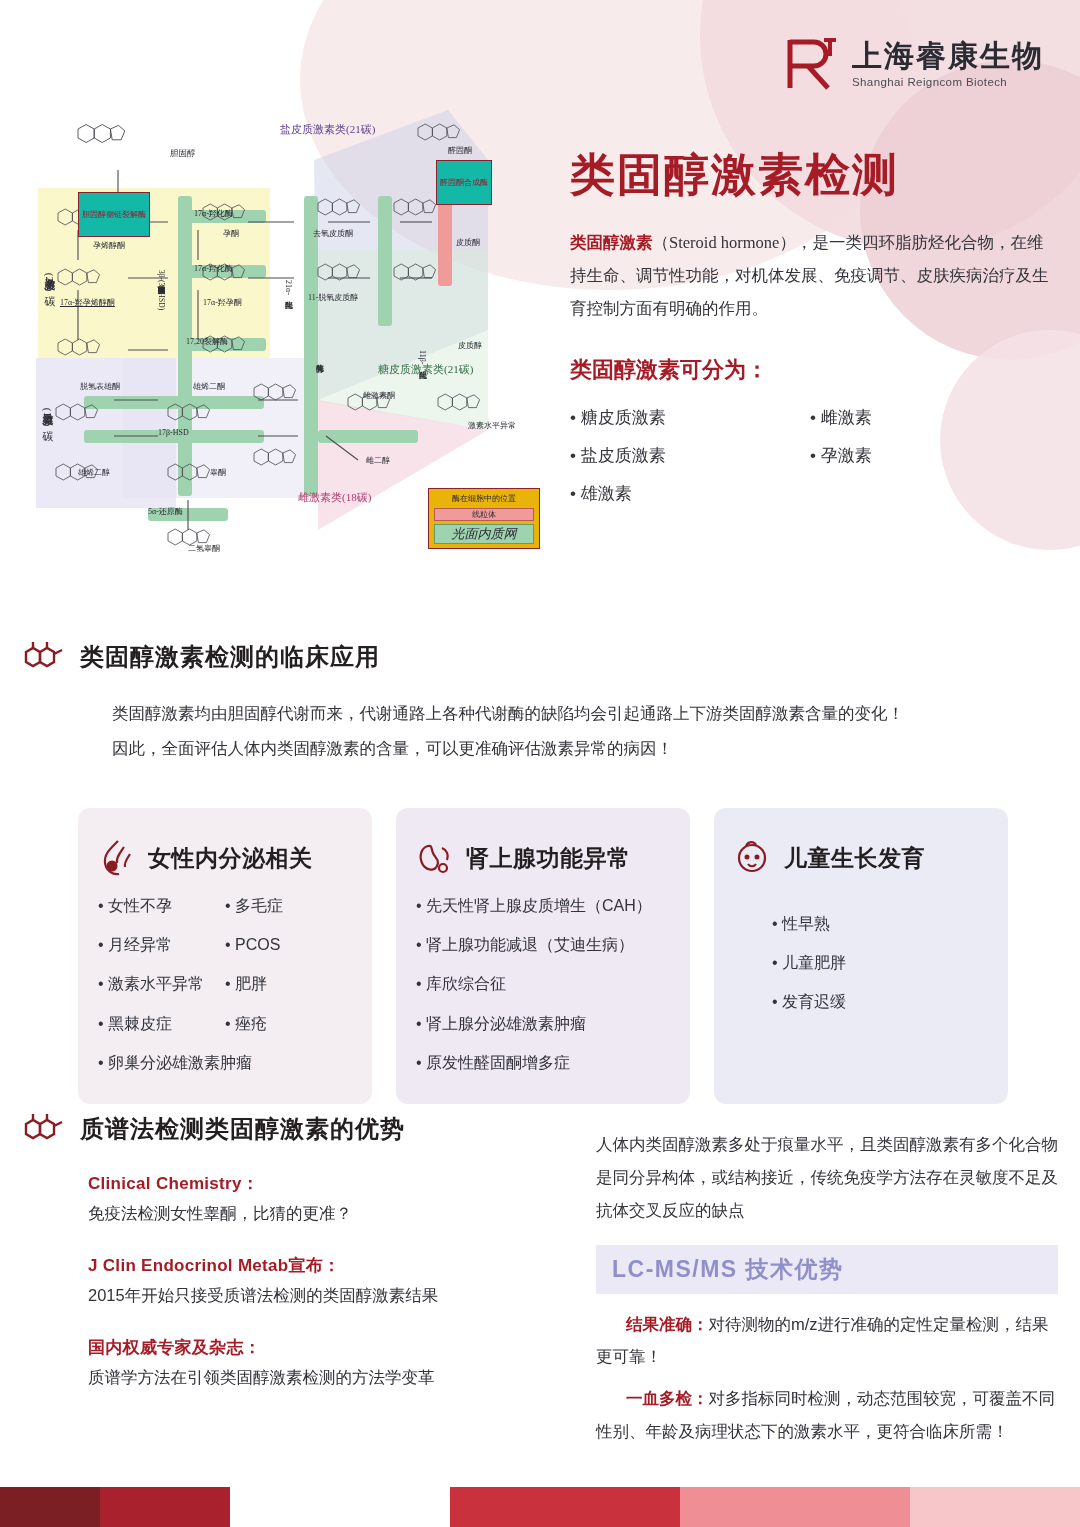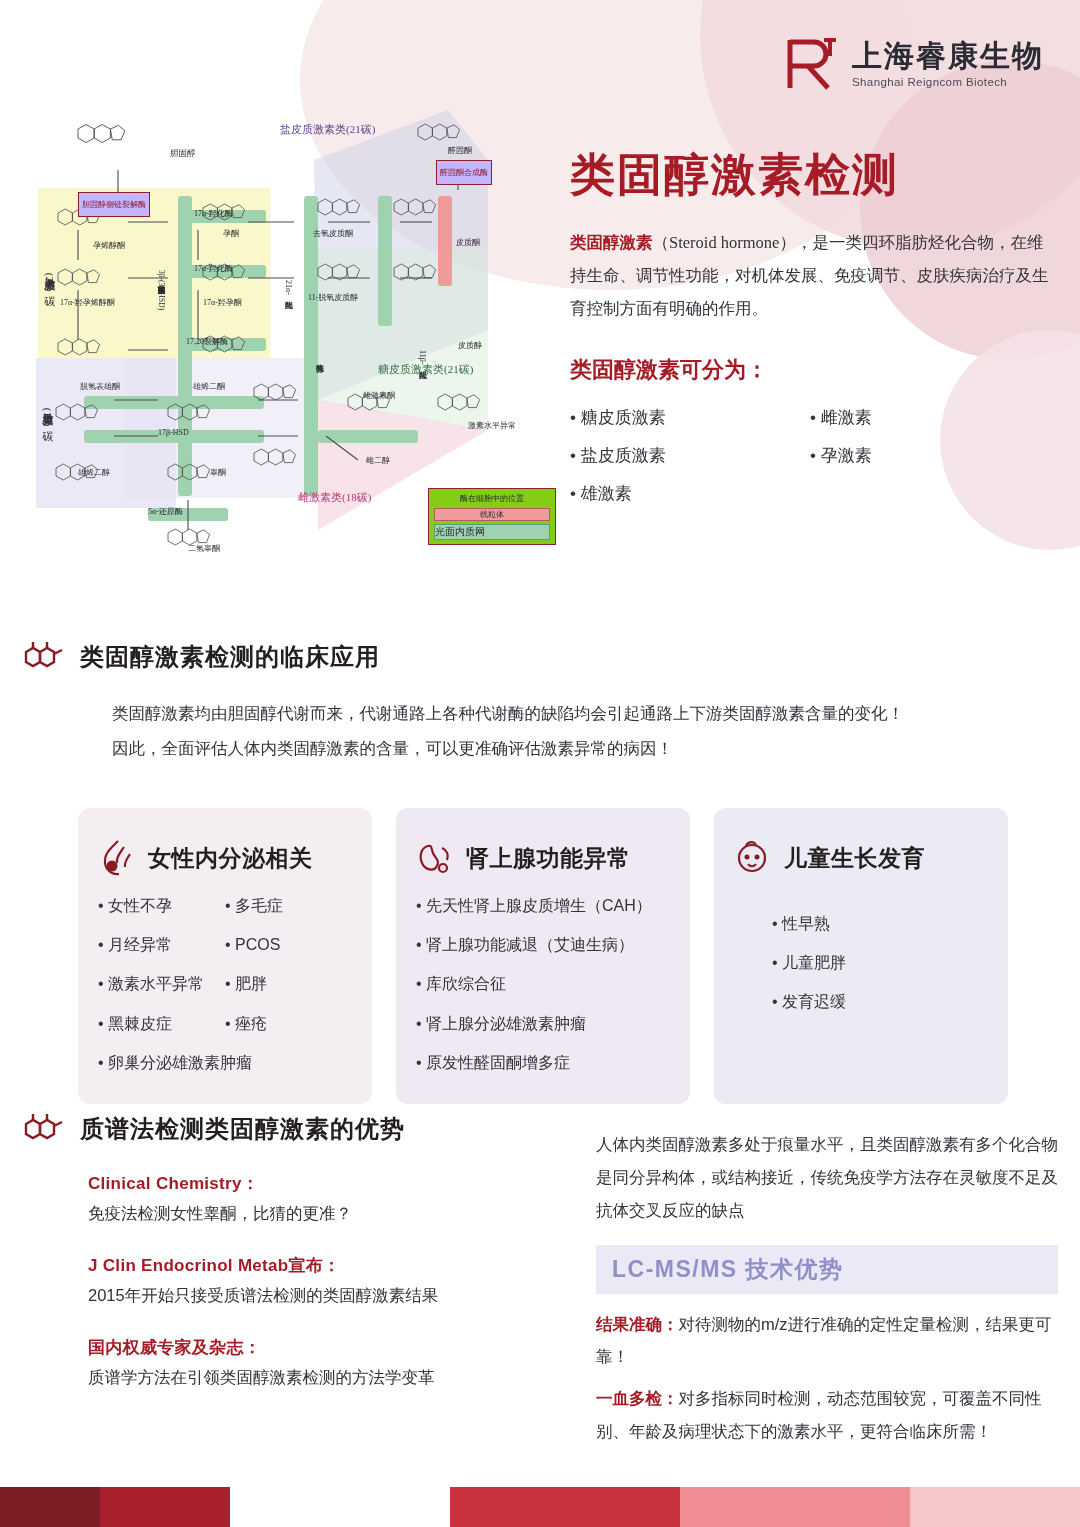--- a/index.html
+++ b/index.html
@@ -30,22 +30,22 @@
   .hero-para{font-size:16.5px;line-height:2;color:#33333b;margin:0;}
   .hero-para .en{font-family:"Liberation Serif","DejaVu Serif",serif;}
   .hero-sub{font-size:22px;font-weight:700;color:#a51c26;margin:30px 0 14px 0;}
   .hero-list{display:flex;flex-wrap:wrap;}
   .hero-list .li{width:50%;font-size:17px;line-height:2.25;color:#33333b;}
   .hero-list .li::before{content:"• ";color:#33333b;}
 
   
   .diagram{position:absolute;left:18px;top:100px;width:560px;height:480px;}
   .dg-label{position:absolute;font-family:"Liberation Serif","DejaVu Serif",serif;color:#2b2b33;}
-  .dg-box{position:absolute;border:1px solid #8b2130;color:#8b2130;background:#c4b5fd;font-size:8px;
-          padding:6px 3px;white-space:nowrap;}
+  .dg-box{position:absolute;border:1px solid #8b2130;color:#8b2130;background:#14b8a6;font-size:8px;
+          padding:16px 3px;white-space:nowrap;}
 
   
   .sec-head{display:flex;align-items:center;gap:14px;}
   .sec-title{font-size:24px;font-weight:700;color:#231f20;letter-spacing:1px;}
   .mol-icon{width:44px;height:34px;}
 
   .sec1{position:absolute;left:22px;top:640px;width:1036px;}
   .sec1 .body{font-size:16.5px;line-height:2.1;color:#33333b;margin:22px 0 0 90px;width:930px;}
 
   
@@ -69,21 +69,21 @@
   .sec2{position:absolute;left:22px;top:1112px;width:520px;}
   .sec2 .blk{margin:26px 0 0 66px;}
   .sec2 .q{font-size:17px;font-weight:700;color:#a51c26;letter-spacing:.3px;margin-bottom:4px;}
   .sec2 .a{font-size:16.5px;color:#33333b;line-height:1.75;}
 
   .sec2r{position:absolute;left:596px;top:1128px;width:462px;}
   .sec2r .intro{font-size:16.5px;line-height:2;color:#33333b;}
   .lcms-bar{margin:18px 0 14px 0;background:#ece9f6;border-radius:0;padding:9px 16px;}
   .lcms-bar span{font-size:23px;font-weight:700;color:#8f8fc9;letter-spacing:1.5px;}
   .adv{font-size:16.5px;line-height:1.95;color:#33333b;margin-bottom:10px;}
-  .adv b{color:#a51c26;font-weight:700;}
+  .adv b{color:#a51c26;font-weight:700;margin-left:30px;}
 
   
   .footer{position:absolute;left:0;bottom:0;width:1080px;height:40px;display:flex;}
   .footer div{height:100%;}
 </style>
 </head>
 <body>
 
 <div class="blob blob-a"></div>
 <div class="blob blob-b"></div>
@@ -265,21 +265,21 @@
           <polygon points="36,10 45,6 52,12 48,22 38,22"></polygon>
         </g>
     </g>
   </svg>
 
   
   <div class="dg-label" style="left:152px;top:48px;font-size:8.5px;">胆固醇</div>
   <div class="dg-box" style="left:60px;top:92px;">胆固醇侧链裂解酶</div>
   <div class="dg-label" style="left:75px;top:140px;font-size:8px;">孕烯醇酮</div>
   <div class="dg-label" style="left:205px;top:128px;font-size:8px;">孕酮</div>
-  <div class="dg-label" style="left:42px;top:197px;font-size:8px;">17α-羟孕烯醇酮</div>
+  <div class="dg-label" style="left:42px;top:197px;font-size:8px;text-decoration:underline;">17α-羟孕烯醇酮</div>
   <div class="dg-label" style="left:185px;top:197px;font-size:8px;">17α-羟孕酮</div>
   <div class="dg-label" style="left:62px;top:281px;font-size:8px;">脱氢表雄酮</div>
   <div class="dg-label" style="left:175px;top:281px;font-size:8px;">雄烯二酮</div>
   <div class="dg-label" style="left:60px;top:367px;font-size:8px;">雄烯二醇</div>
   <div class="dg-label" style="left:192px;top:367px;font-size:8px;">睾酮</div>
   <div class="dg-label" style="left:170px;top:443px;font-size:8px;">二氢睾酮</div>
   <div class="dg-label" style="left:295px;top:128px;font-size:8px;">去氧皮质酮</div>
   <div class="dg-label" style="left:438px;top:137px;font-size:8px;">皮质酮</div>
   <div class="dg-label" style="left:430px;top:45px;font-size:8px;">醛固酮</div>
   <div class="dg-label" style="left:290px;top:192px;font-size:8px;">11-脱氧皮质醇</div>
@@ -299,24 +299,24 @@
   <div class="dg-label" style="left:398px;top:250px;font-size:8px;writing-mode:vertical-rl;">11β-羟化酶</div>
   <div class="dg-box" style="left:418px;top:60px;">醛固酮合成酶</div>
 
   <div class="dg-label" style="left:24px;top:170px;font-size:11px;writing-mode:vertical-rl;">孕激素类 (21碳)</div>
   <div class="dg-label" style="left:22px;top:305px;font-size:11px;writing-mode:vertical-rl;">雄激素类 (19碳)</div>
   <div class="dg-label" style="left:262px;top:22px;font-size:11px;color:#5b3e8e;">盐皮质激素类(21碳)</div>
   <div class="dg-label" style="left:360px;top:262px;font-size:11px;color:#2f6b42;">糖皮质激素类(21碳)</div>
   <div class="dg-label" style="left:280px;top:390px;font-size:11px;color:#b03a72;">雌激素类(18碳)</div>
 
   
-  <div style="position:absolute;left:410px;top:388px;width:128px;border:1px solid #8b2130;background:#84cc16;padding:4px 5px;box-sizing:border-box;">
+  <div style="position:absolute;left:410px;top:388px;width:112px;border:1px solid #8b2130;background:#eab308;padding:4px 5px;box-sizing:border-box;">
     <div style="font-size:8px;text-align:center;margin-bottom:4px;">酶在细胞中的位置</div>
     <div style="font-size:8px;text-align:center;background:#f09a9a;border:1px solid #b85a5a;margin-bottom:3px;">线粒体</div>
-    <div style="font-size:10px;background:#9fd3b0;border:1px solid #5f9b74;">光面内质网</div>
+    <div style="font-size:13px;text-align:center;background:#9fd3b0;border:1px solid #5f9b74;font-style:italic;">光面内质网</div>
   </div>
 </div>
 
 <div class="hero">
   <h1 class="hero-title">类固醇激素检测</h1>
   <p class="hero-para">
     <span style="font-weight:700;color:#a51c26;">类固醇激素</span><span class="en">（Steroid hormone）</span><span>，是一类四环脂肪烃化合物，在维持生命、调节性功能，对机体发展、免疫调节、皮肤疾病治疗及生育控制方面有明确的作用。</span>
   </p>
   <div class="hero-sub">类固醇激素可分为：</div>
   <div class="hero-list">

